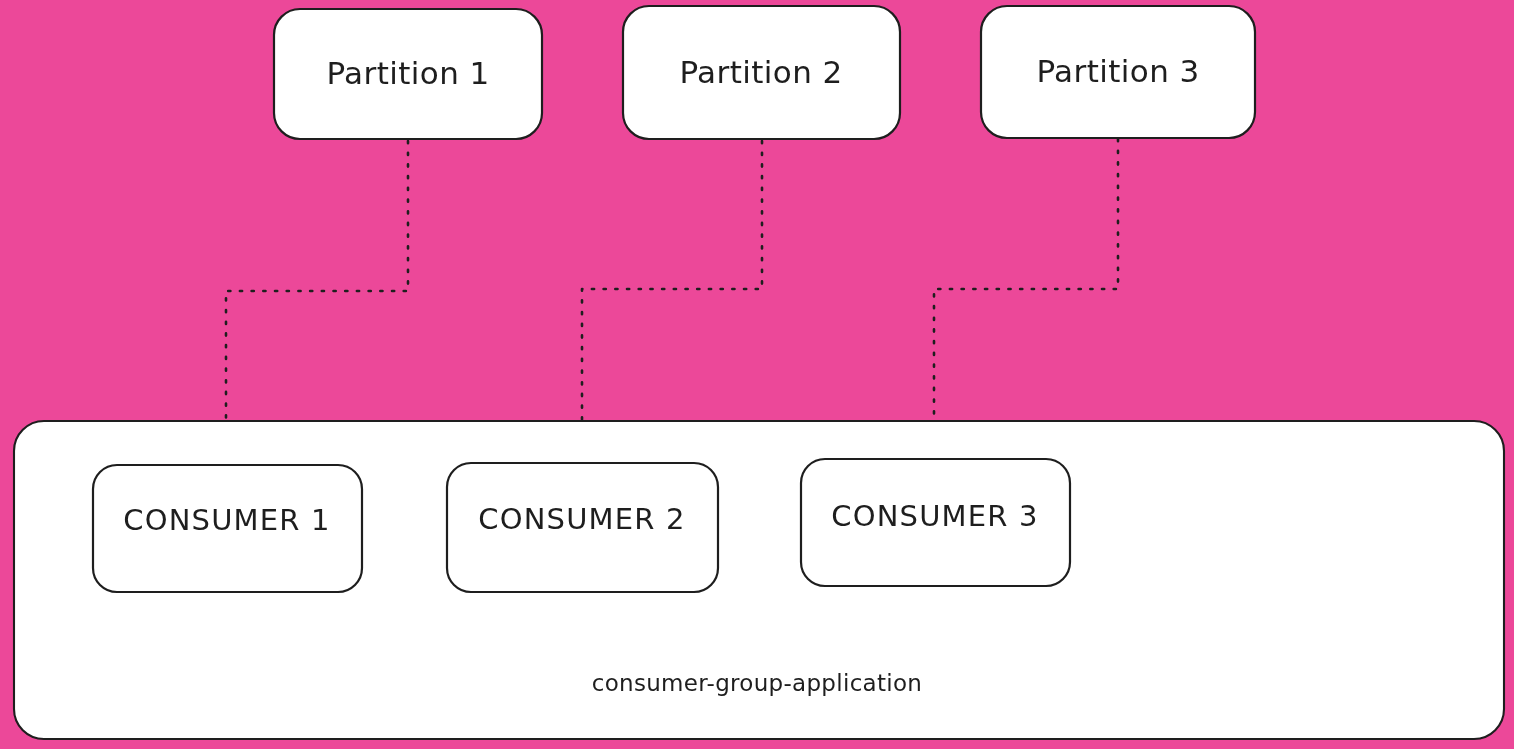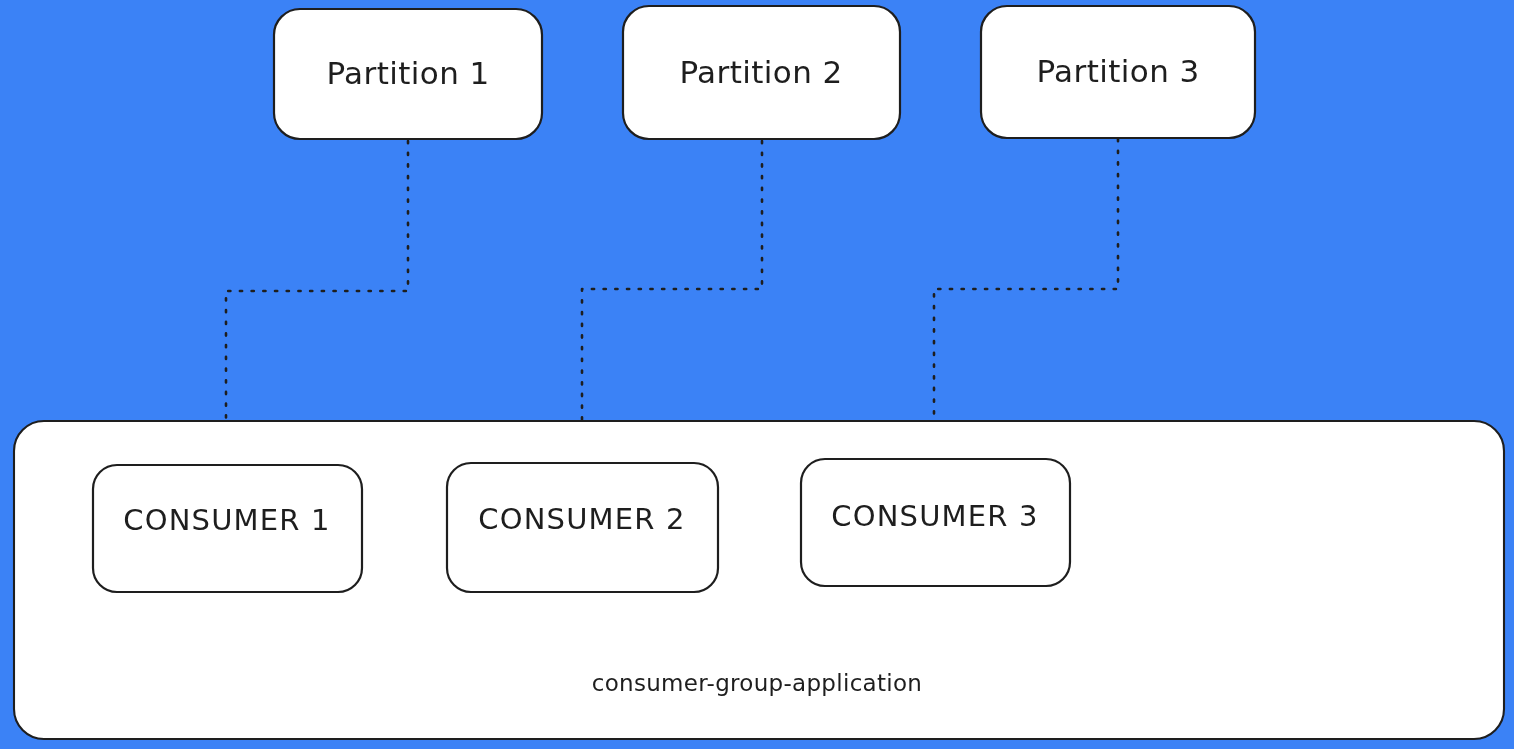--- a/index.html
+++ b/index.html
@@ -8,21 +8,21 @@
     padding: 0;
     background: #ffffff;
   }
   body {
     font-family: "DejaVu Sans", sans-serif;
   }
   #canvas {
     position: relative;
     width: 1514px;
     height: 749px;
-    background: #3b82f6;
+    background: #ec4899;
     overflow: hidden;
   }
   #diagram-svg {
     position: absolute;
     left: 0;
     top: 0;
     width: 1514px;
     height: 749px;
     display: block;
   }

